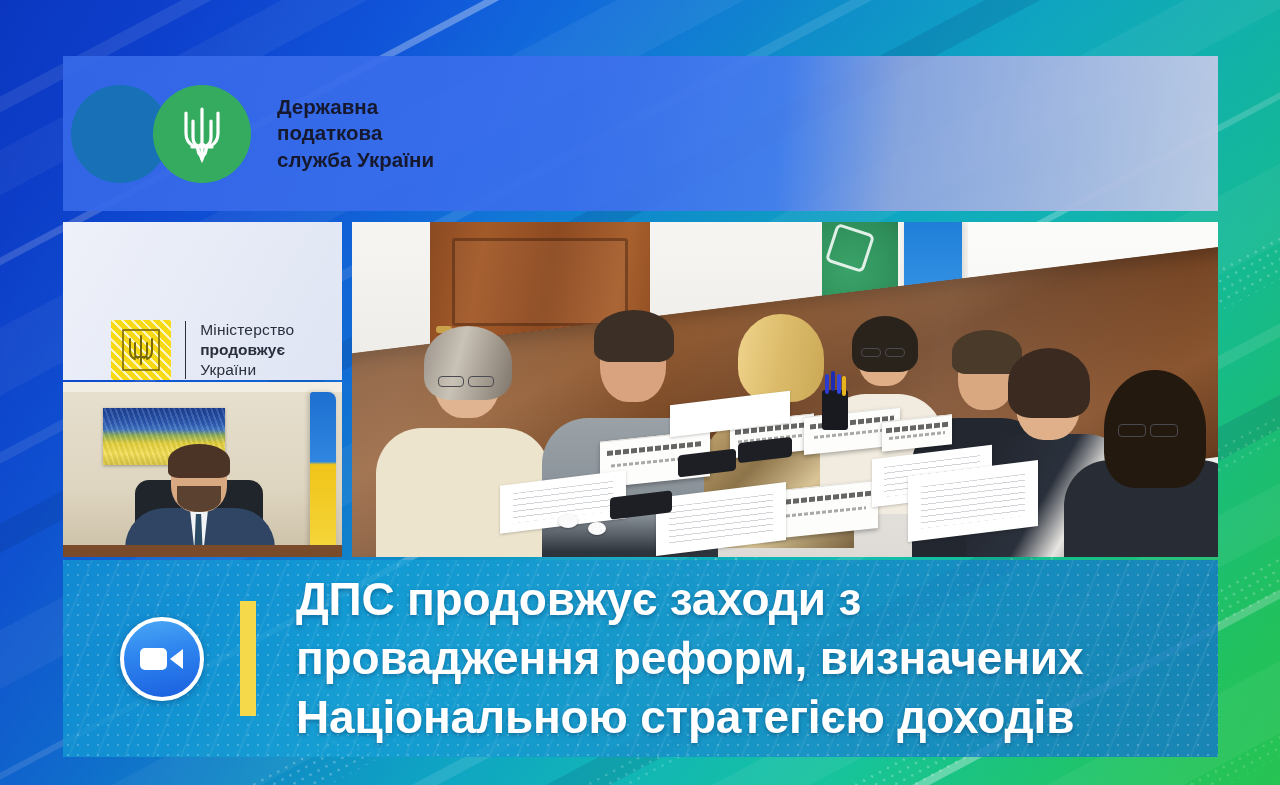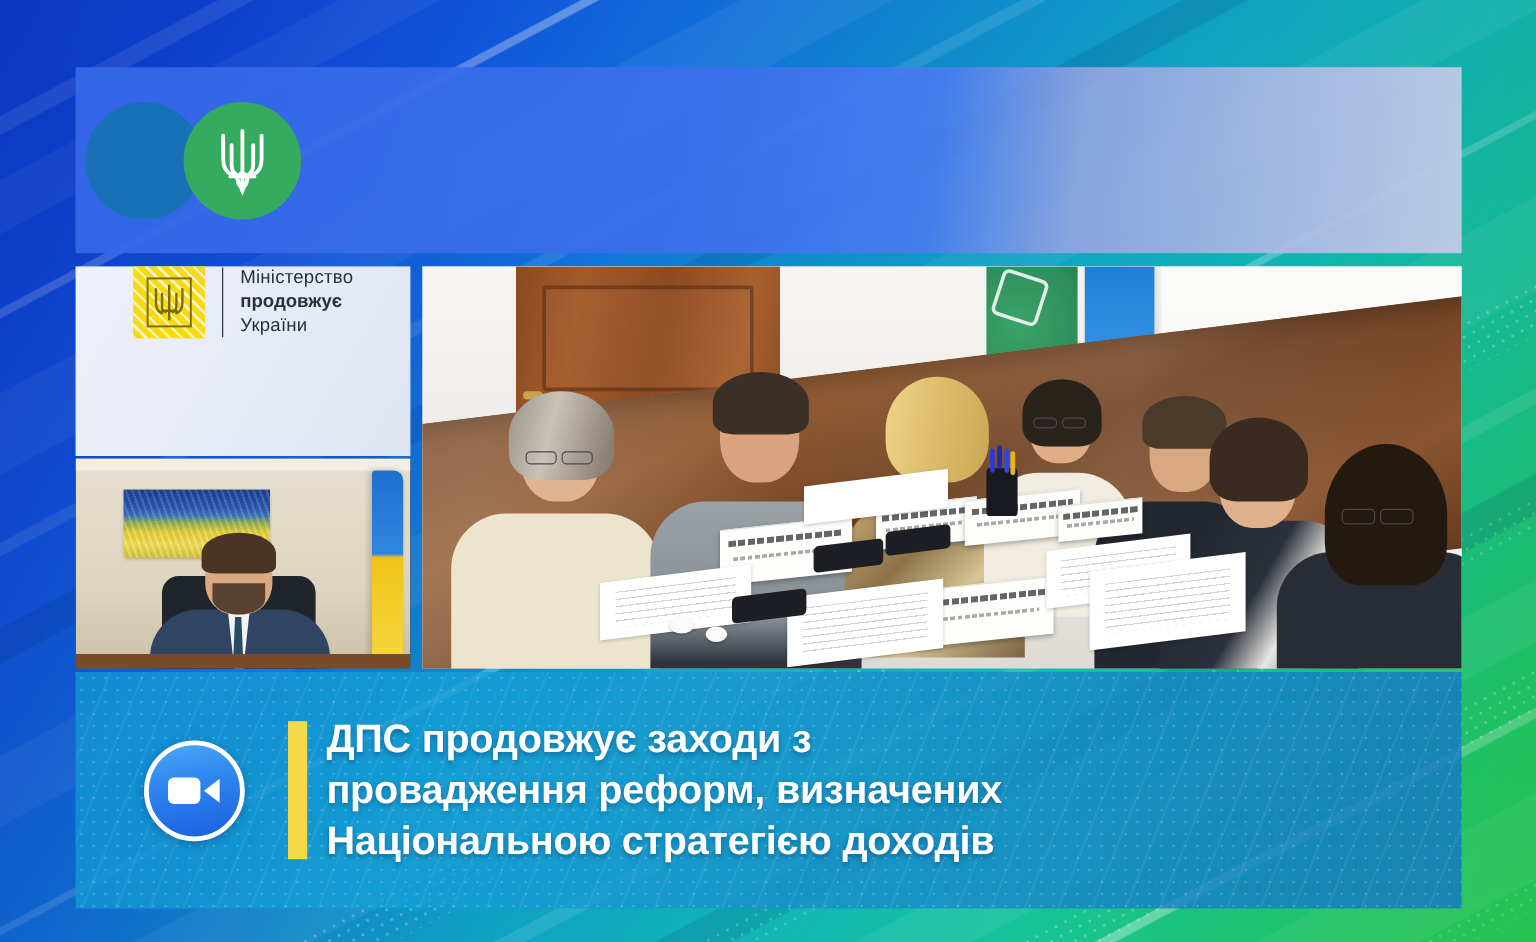--- a/index.html
+++ b/index.html
@@ -69,21 +69,21 @@
   .trident-white{ width:48px; height:62px; }
   #dps-logo-text{
     margin-left:26px; color:#15182e; font-weight:bold; font-size:20.5px;
     line-height:1.28; white-space:pre-line;
   }
 
   
   #minfin-card{
     position:absolute; left:63px; top:222px; width:279px; height:158px;
     background:linear-gradient(120deg,#eef1f9 0%,#e6eaf6 55%,#dfe5f4 100%);
-    display:flex; align-items:flex-start; justify-content:center;
+    display:flex; align-items:flex-end; justify-content:center;
   }
   #minfin-inner{ display:flex; align-items:center; }
   #minfin-mark{
     width:60px; height:60px; background:#f7d914; position:relative; overflow:hidden;
     display:flex; align-items:center; justify-content:center;
   }
   #minfin-mark .hatch{
     position:absolute; inset:0;
     background:repeating-linear-gradient(45deg, rgba(255,255,255,.75) 0 2px, rgba(255,255,255,0) 2px 7px);
   }
@@ -193,22 +193,22 @@
   #zoom-icon-wrap{ position:relative; margin-left:57px; z-index:2; }
   #zoom-icon{
     width:84px; height:84px; border-radius:50%;
     background:linear-gradient(170deg,#4aa8f5 0%,#2f86ef 40%,#1a5fe0 100%);
     border:4px solid #ffffff; display:flex; align-items:center; justify-content:center;
     box-shadow:0 2px 7px rgba(0,20,70,.3);
   }
   #zoom-icon svg{ width:46px; height:30px; }
   #caption-divider{ width:16px; height:115px; background:#f5d94a; margin-left:36px; position:relative; z-index:2; }
   #caption-text{
-    position:relative; z-index:2; margin-left:16px; color:#fff;
-    font-size:33px; font-weight:bold; line-height:1.28; white-space:pre-line;
+    position:relative; z-index:2; margin-left:40px; color:#fff;
+    font-size:46px; font-weight:bold; line-height:1.28; white-space:pre-line;
     text-shadow:0 2px 4px rgba(0,30,70,.35); letter-spacing:-.2px;
   }
 </style>
 </head>
 <body>
 
 <div id="bg">
   <div class="bg-base"></div>
   <div class="bg-diag">
     <div class="stripe" style="top:6%;  height:14px;"></div>
@@ -246,20 +246,23 @@
           <path d="M8 10 V30 q0 10 8 13"></path>
           <path d="M40 10 V30 q0 10 -8 13"></path>
           <path d="M15 18 V34 q0 7 5 9"></path>
           <path d="M33 18 V34 q0 7 -5 9"></path>
           <path d="M14 44 h20"></path>
           <path d="M19 44 q5 12 5 12 q0 0 5 -12"></path>
         </g>
         <ellipse cx="24" cy="47" rx="4.2" ry="6" fill="none" stroke="#fff" stroke-width="2.6"></ellipse>
       </svg>
     </div>
+    <div id="dps-logo-text">Державна
+податкова
+служба України</div>
   </div>
 </div>
 
 <div id="minfin-card">
   <div id="minfin-inner">
     <div id="minfin-mark">
       <div class="hatch"></div>
       <svg class="shield-outline" viewBox="0 0 40 44">
         <rect x="2" y="2" width="36" height="40" fill="none" stroke="#7a6a06" stroke-width="1.6"></rect>
         <g fill="none" stroke="#7a6a06" stroke-width="2" stroke-linecap="round">

